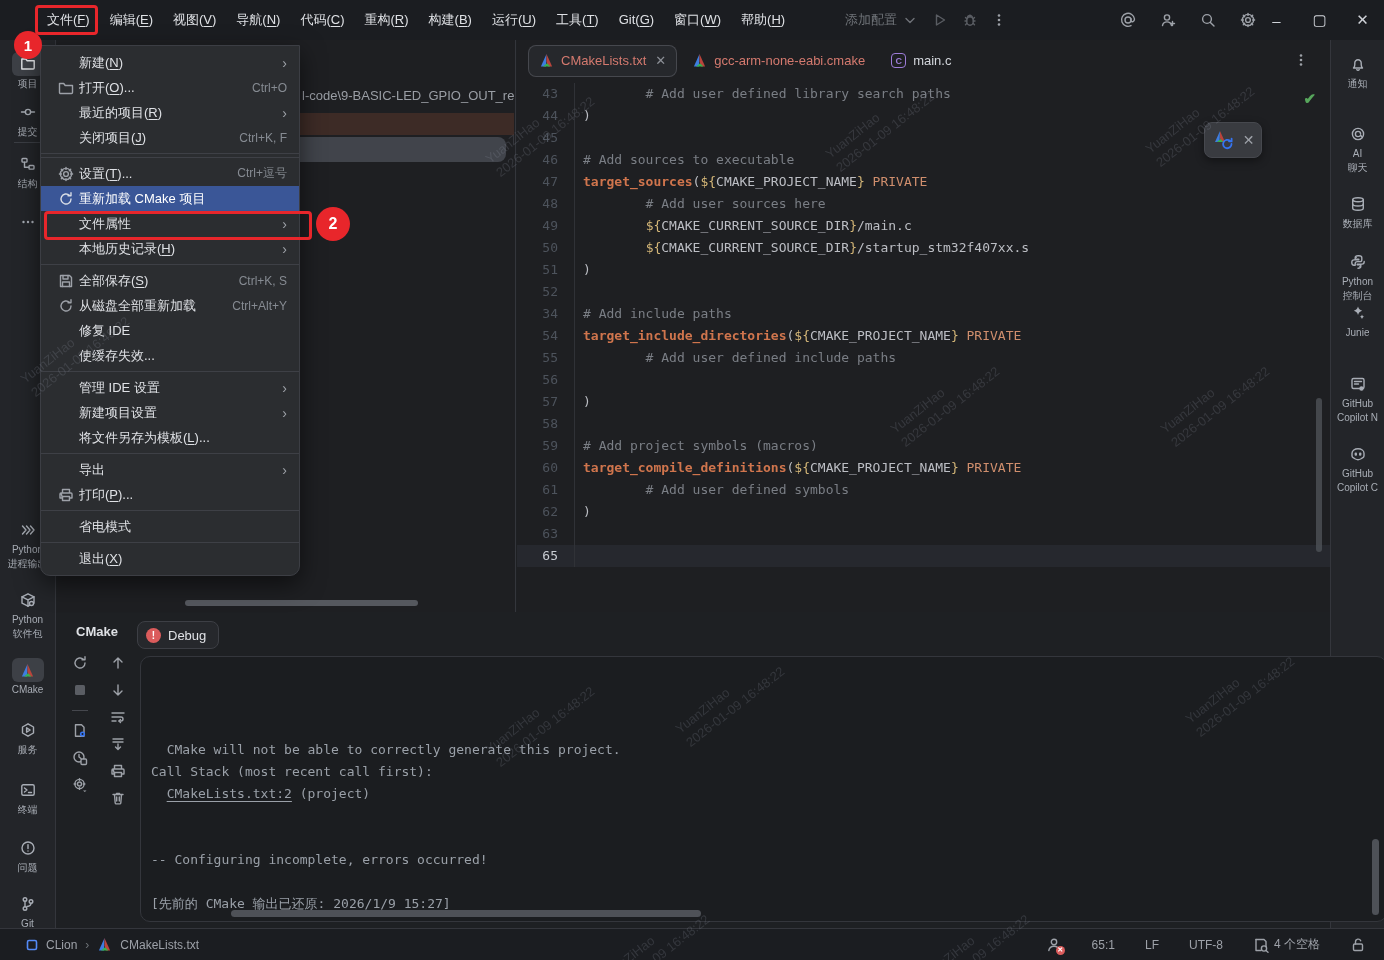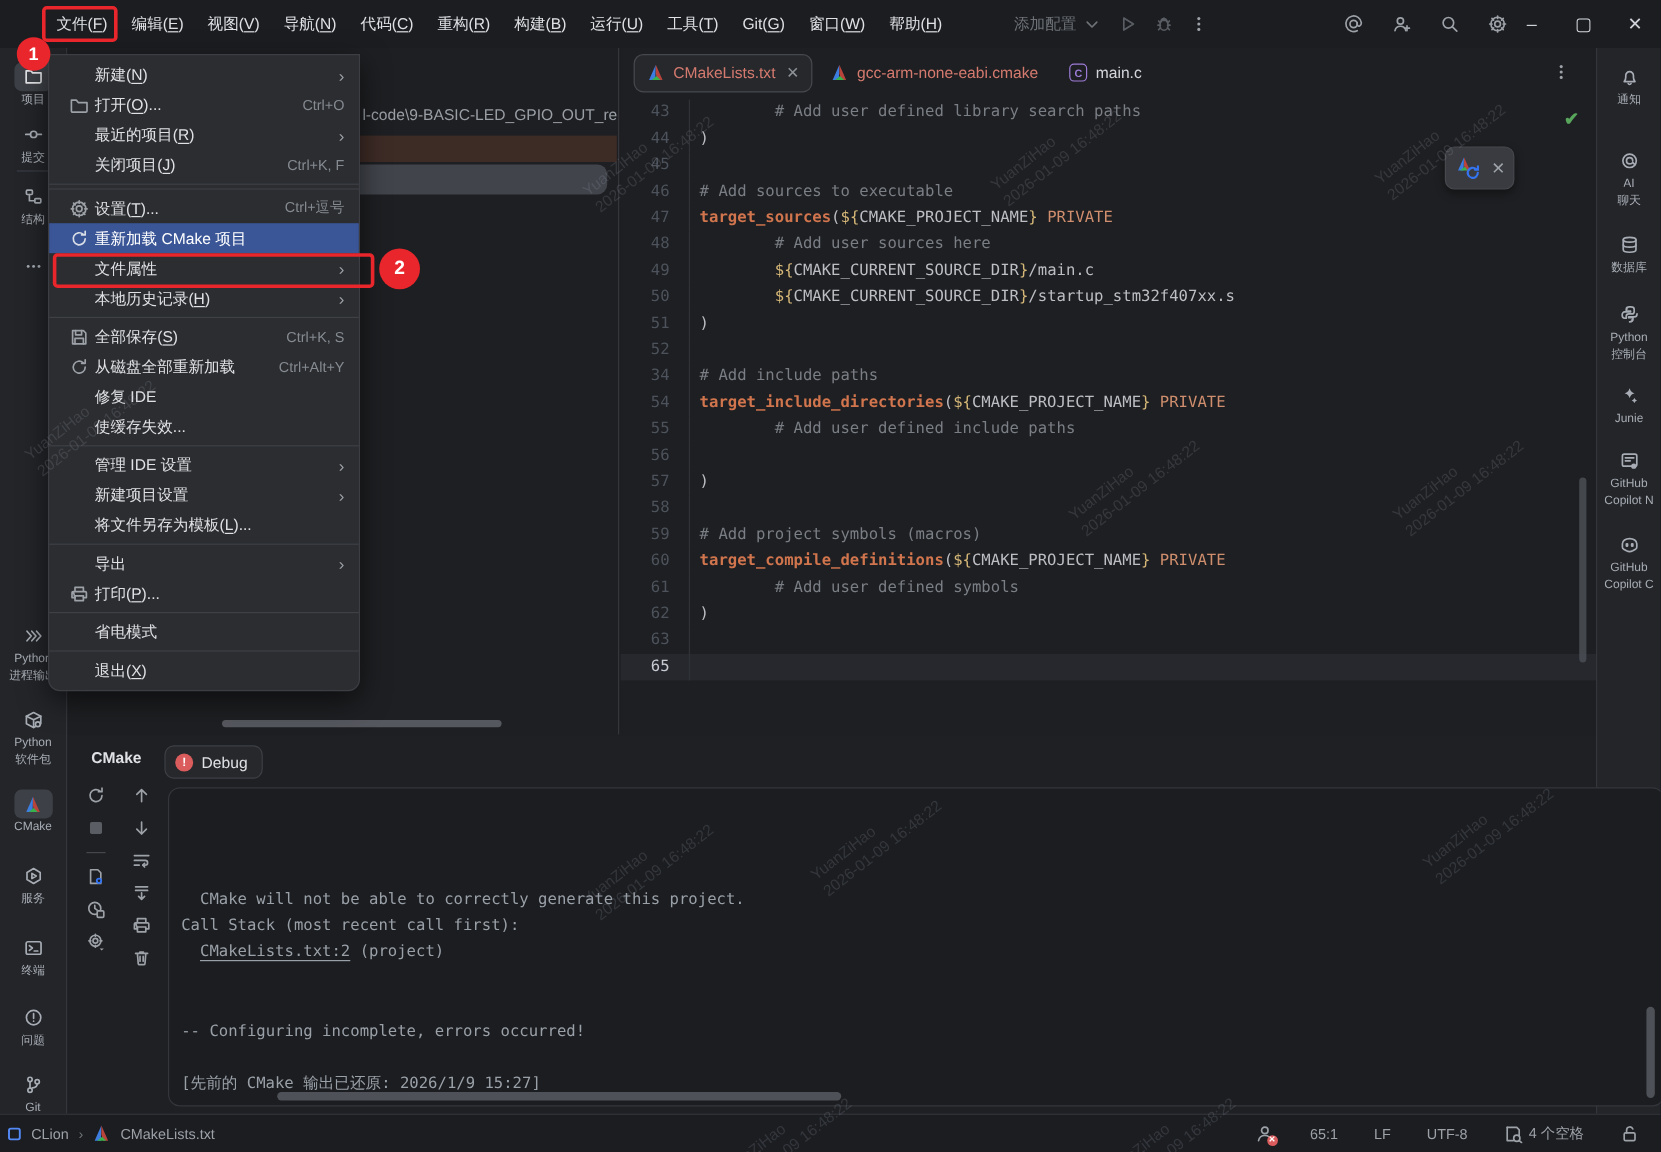--- a/index.html
+++ b/index.html
@@ -69,21 +69,21 @@
   .bp-col .ico { width:18px; height:16px; }
   .bp-col .dim { color:#5a5d63; }
   .bp-tooldiv { width:16px; height:1px; background:#45474d; margin:1px 0; }
   .out-island { position:absolute; left:83px; top:43px; width:1247px; height:266px; background:#1b1d20; border:1px solid #34363c; border-radius:10px; overflow:hidden; }
   .out-body { position:absolute; left:10px; top:82px; font-family:"DejaVu Sans Mono",monospace; font-size:13px; line-height:22px; color:#9aa0a8; white-space:pre; }
   .out-link { color:#9aa0a8; text-decoration:underline; text-underline-offset:3px; }
   .out-vscroll { position:absolute; right:7px; bottom:6px; width:7px; height:76px; background:#4e5157; border-radius:4px; }
   .out-hscroll { position:absolute; left:90px; bottom:4px; width:470px; height:7px; background:#4e5157; border-radius:4px; }
   
   .status { position:absolute; left:0; bottom:0; width:1384px; height:32px; background:#1b1d21; border-top:1px solid #34363c; display:flex; align-items:center; font-size:12px; color:#9da1a8; }
-  .st-left { display:flex; align-items:center; gap:8px; padding-left:6px; }
+  .st-left { display:flex; align-items:center; gap:8px; padding-left:26px; }
   .st-right { margin-left:auto; display:flex; align-items:center; gap:30px; padding-right:18px; }
   .st-item { display:flex; align-items:center; gap:5px; }
   .st-chev { color:#6e7277; }
   .insp { position:relative; }
   .insp-dot { position:absolute; right:-3px; bottom:-2px; width:9px; height:9px; background:#db5c5c; border-radius:50%; color:#fff; font-size:7px; font-weight:bold; display:flex; align-items:center; justify-content:center; }
   
   .popup { position:absolute; left:40px; top:45px; width:260px; background:#2b2d30; border:1px solid #3c3e44; border-radius:0 0 10px 10px; box-shadow:0 8px 24px rgba(0,0,0,.55); padding:4px 0; z-index:200; }
   .menu-row { height:25px; display:flex; align-items:center; padding:0 12px 0 12px; color:#dfe1e5; }
   .menu-row .mi { width:26px; color:#9da1a8; display:flex; align-items:center; }
   .menu-row .ml { flex:1; white-space:nowrap; }
@@ -332,21 +332,21 @@
           <svg width="16" height="16" viewBox="0 0 16 16" fill="none" stroke="currentColor" stroke-width="1.4" stroke-linecap="round" stroke-linejoin="round">
             <path d="M8 1.8c-2 0-2.8.8-2.8 1.9v1.5h3.6v.7H3.9c-1.2 0-2.1.9-2.1 2.6s.9 2.7 2.1 2.7h1.3V9.6c0-1.2 1-2 2.2-2h2.6c1 0 1.8-.8 1.8-1.9V3.7c0-1.1-.8-1.9-2.8-1.9z"></path>
             <path d="M8 14.2c2 0 2.8-.8 2.8-1.9v-1.5H7.2v-.7h4.9c1.2 0 2.1-.9 2.1-2.6"></path>
             <circle cx="6.3" cy="3.4" r=".6" fill="currentColor" stroke="none"></circle>
             <circle cx="9.7" cy="12.6" r=".6" fill="currentColor" stroke="none"></circle>
           </svg>
         </span>
         <div class="side-lbl">Python</div>
         <div class="side-lbl">控制台</div>
       </div>
-      <div class="side-item" style="top: 278px;">
+      <div class="side-item" style="top: 261px;">
         <span class="ico">
           <svg width="16" height="16" viewBox="0 0 16 16" fill="currentColor">
             <path d="M8 1.5c1 2.6 1.6 3.4 4.2 4.2-2.6 1-3.4 1.7-4.2 4.2C7.2 7.3 6.4 6.7 3.8 5.7 6.4 4.9 7 4.1 8 1.5z"></path>
             <path d="M12 9.5c.5 1.4.9 1.8 2.3 2.3-1.4.5-1.8.9-2.3 2.3-.5-1.4-.9-1.8-2.3-2.3 1.4-.5 1.8-.9 2.3-2.3z"></path>
           </svg>
         </span>
         <div class="side-lbl">Junie</div>
       </div>
       <div class="side-item" style="top: 332px;">
         <span class="ico">

